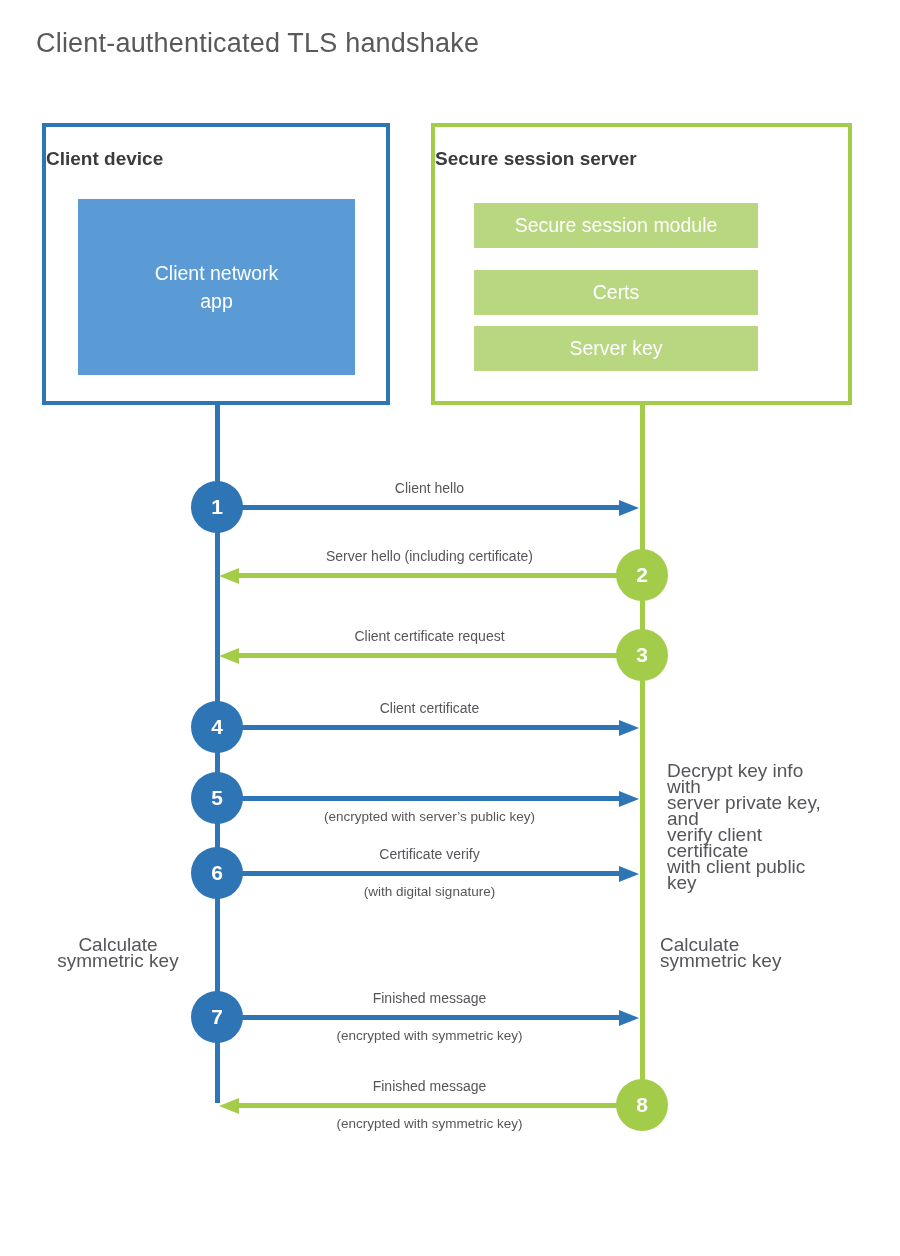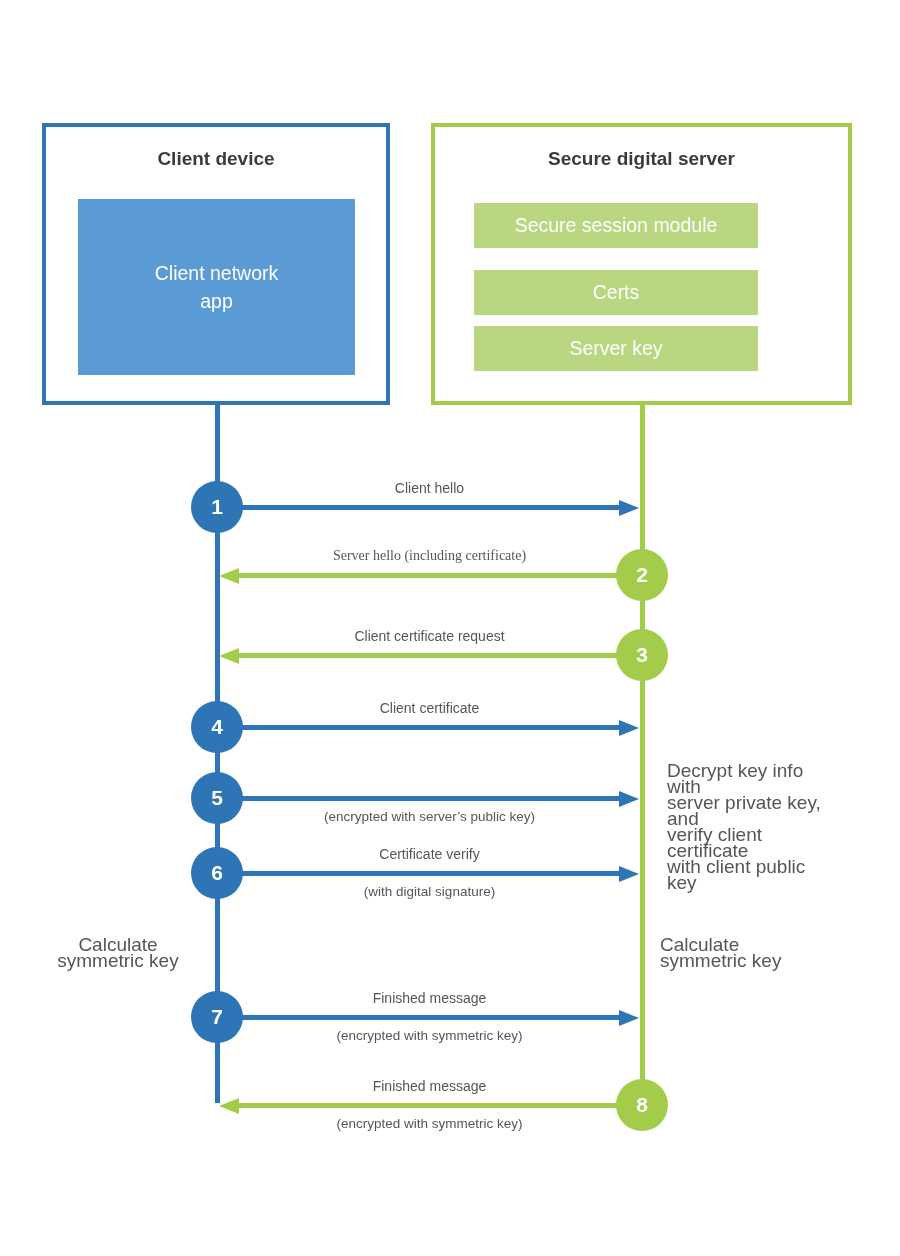--- a/index.html
+++ b/index.html
@@ -18,21 +18,21 @@
   }
   .abs{position:absolute;}
 
   
   .page-title{left:36px;top:28px;font-size:27px;font-weight:300;color:var(--title);letter-spacing:.2px;}
 
   
   .actor-box{box-sizing:border-box;background:#fff;}
   .client-box{left:42px;top:123px;width:348px;height:282px;border:4px solid var(--blue);}
   .server-box{left:431px;top:123px;width:421px;height:282px;border:4px solid var(--green);}
-  .box-title{font-size:19px;font-weight:700;color:var(--heading);text-align:center;}
+  .box-title{font-size:19px;font-weight:700;color:var(--heading);text-align:left;}
   .client-title{left:46px;top:148px;width:340px;}
   .server-title{left:435px;top:148px;width:413px;}
 
   .app-rect{left:78px;top:199px;width:277px;height:176px;background:var(--light-blue);
     display:flex;align-items:center;justify-content:center;text-align:center;
     color:#fff;font-size:19.5px;line-height:28px;white-space:pre-line;}
   .bar{left:474px;width:284px;height:45px;background:var(--light-green);
     display:flex;align-items:center;justify-content:center;color:#fff;font-size:19.5px;}
   .bar1{top:203px;} .bar2{top:270px;} .bar3{top:326px;}
 
@@ -58,44 +58,45 @@
   .arrow.right .line{left:0;width:377px;background:var(--blue);}
   .arrow.right .head{right:0;border-left:20px solid var(--blue);}
   .arrow.left{left:219px;width:398px;}
   .arrow.left .line{right:0;width:378px;background:var(--green);}
   .arrow.left .head{left:0;border-right:20px solid var(--green);}
   .a1{top:505px;} .a2{top:573px;} .a3{top:653px;} .a4{top:725px;}
   .a5{top:796px;} .a6{top:871px;} .a7{top:1015px;} .a8{top:1103px;}
 
   
   .lbl{left:219px;width:421px;text-align:center;font-size:14px;line-height:22px;color:var(--text);}
-  .l1{top:477px;} .l2{top:545px;font-family:Liberation Serif, serif;} .l3{top:625px;} .l4{top:697px;}
+  .l1{top:477px;} .l2{top:545px;} .l3{top:625px;} .l4{top:697px;}
   .l5{top:768px;} .l6{top:843px;} .l7{top:987px;} .l8{top:1075px;}
   .sub{left:219px;width:421px;text-align:center;font-size:13.5px;line-height:17px;color:var(--text);}
   .sub5{top:808px;} .sub6{top:883px;} .sub7{top:1027px;} .sub8{top:1115px;}
 
   
   .note{font-size:19px;line-height:16px;color:var(--text);white-space:pre-line;}
   .note-calc-left{left:48px;top:937px;width:140px;text-align:center;}
   .note-calc-right{left:660px;top:937px;width:150px;text-align:left;}
   .note-decrypt{left:667px;top:763px;width:170px;text-align:left;}
 </style>
 </head>
 <body>
 
 <div id="canvas">
 
+  <div class="abs page-title">Client-authenticated TLS handshake</div>
 
   <div class="abs actor-box client-box"></div>
   <div class="abs box-title client-title">Client device</div>
   <div class="abs app-rect">Client network
 app</div>
 
   <div class="abs actor-box server-box"></div>
-  <div class="abs box-title server-title">Secure digital server</div>
+  <div class="abs box-title server-title">Secure session server</div>
   <div class="abs bar bar1">Secure session module</div>
   <div class="abs bar bar2">Certs</div>
   <div class="abs bar bar3">Server key</div>
 
   <div class="abs lifeline blue"></div>
   <div class="abs lifeline green"></div>
 
   <div class="abs arrow right a1">
       <div class="line"></div>
       <div class="head"></div>

